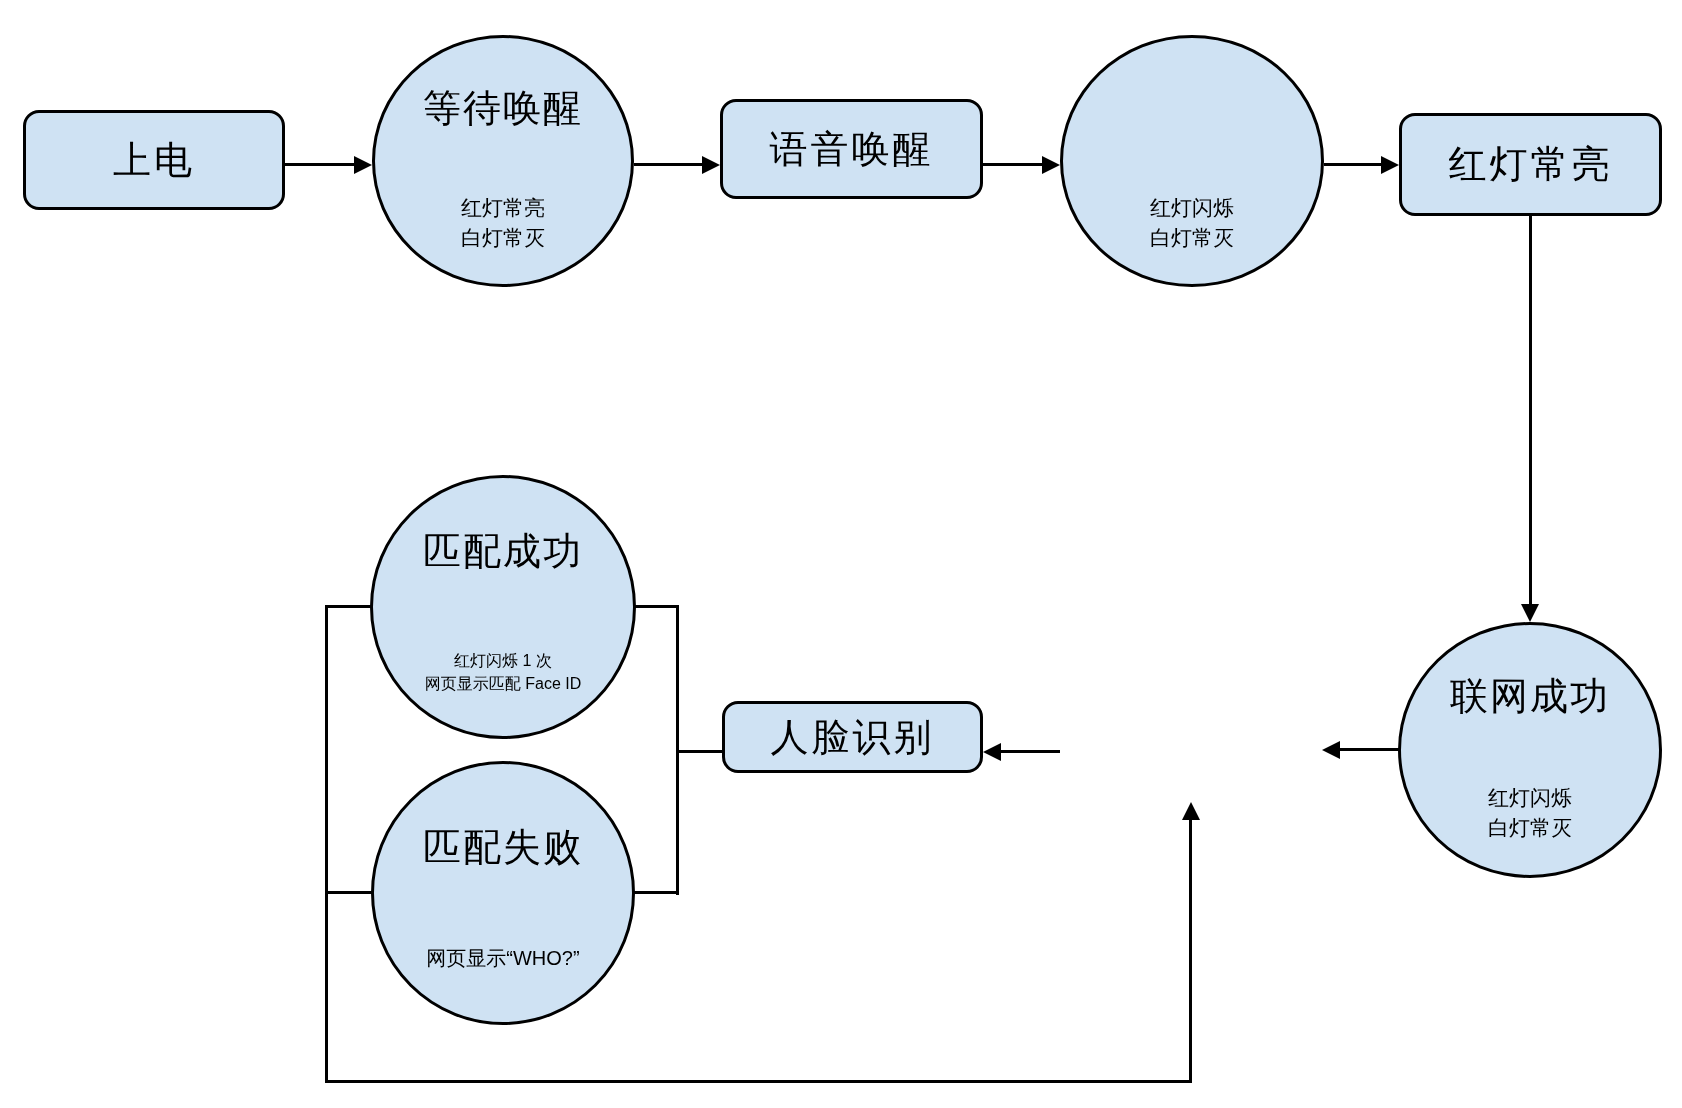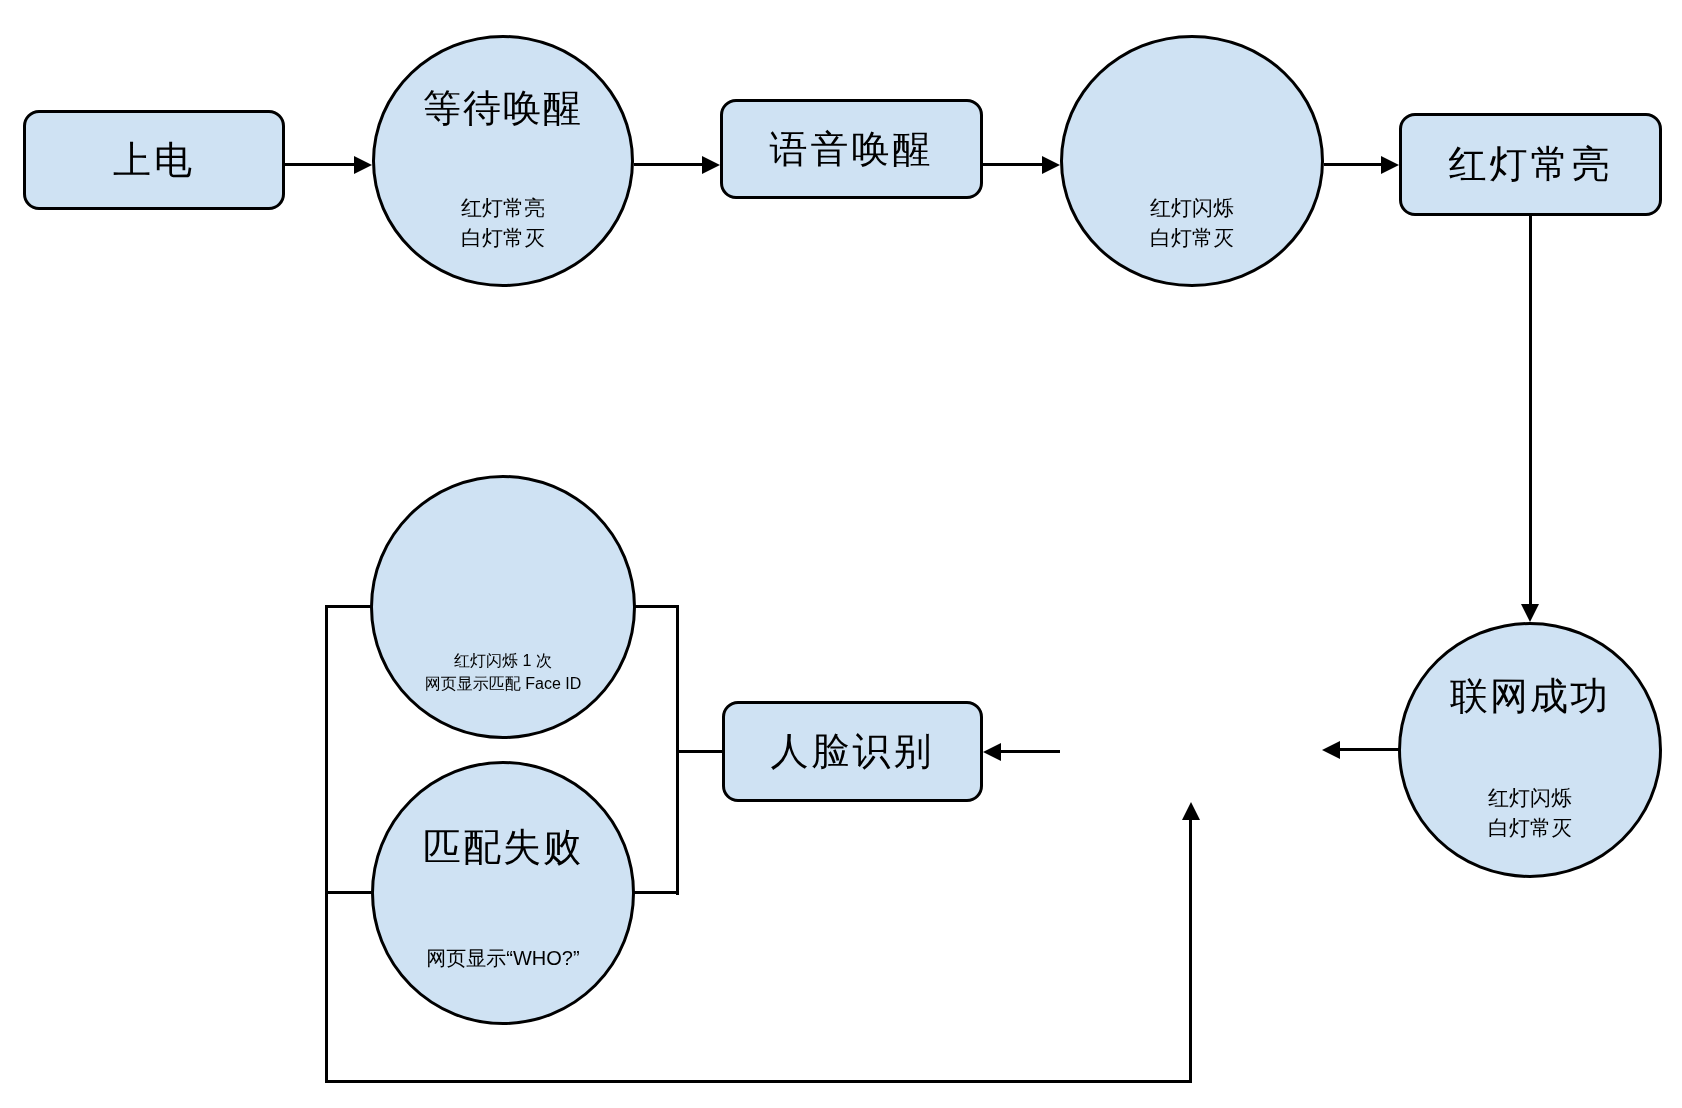--- a/index.html
+++ b/index.html
@@ -79,25 +79,26 @@
     <div class="node-label">红灯常亮</div>
   </div>
 
   <div class="node ellipse" style="left:1398px;top:622px;width:264px;height:256px;">
     <div class="node-title">联网成功</div>
     <div class="node-sub">红灯闪烁
 白灯常灭</div>
   </div>
 
 
-  <div class="node rect" style="left:722px;top:701px;width:261px;height:101px;">
+  <div class="node rect" style="left:722px;top:701px;width:261px;height:72px;">
     <div class="node-label">人脸识别</div>
   </div>
 
   <div class="node ellipse" style="left:370px;top:475px;width:266px;height:264px;">
+    <div class="node-title">匹配成功</div>
     <div class="node-sub" style="font-size:16px;">红灯闪烁 1 次
 网页显示匹配 Face ID</div>
   </div>
 
   <div class="node ellipse" style="left:371px;top:761px;width:264px;height:264px;">
     <div class="node-title" style="top:30%;">匹配失败</div>
     <div class="node-sub" style="font-size:20px;text-align:center;">网页显示“WHO?”</div>
   </div>
 
   <div class="hline" style="left:285px;top:163px;width:72px;"></div>

